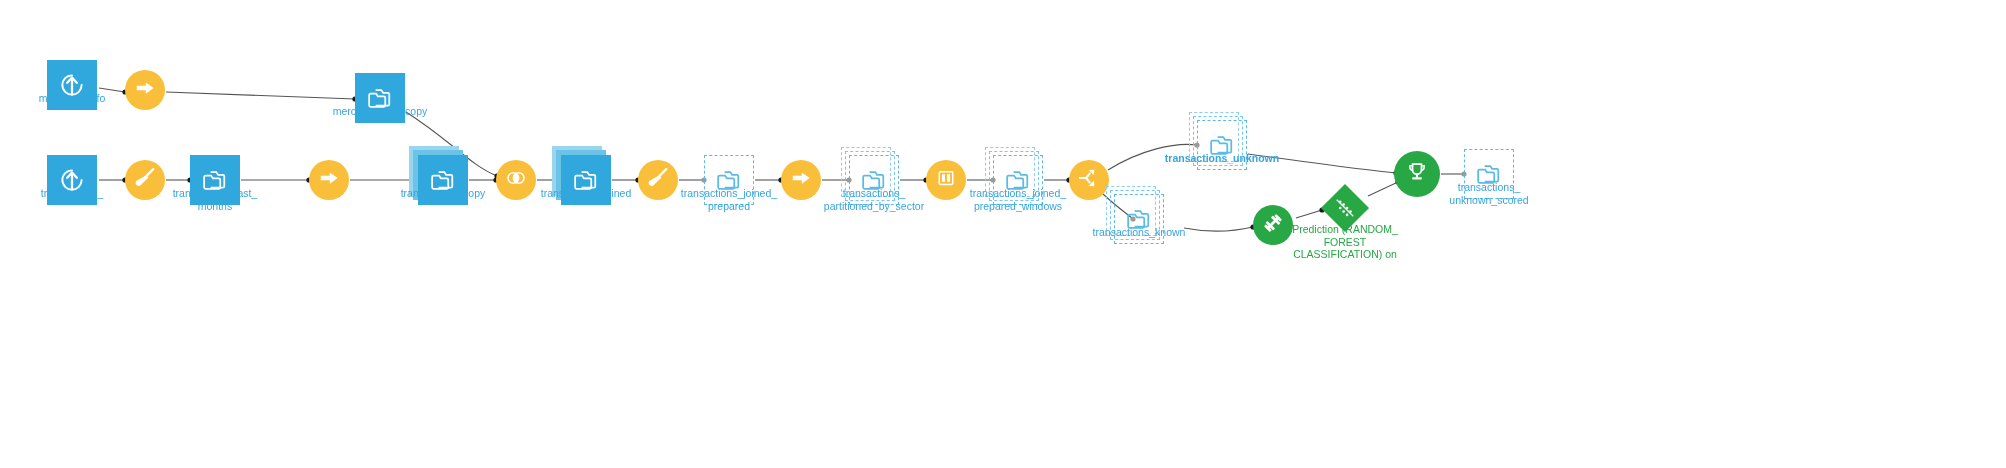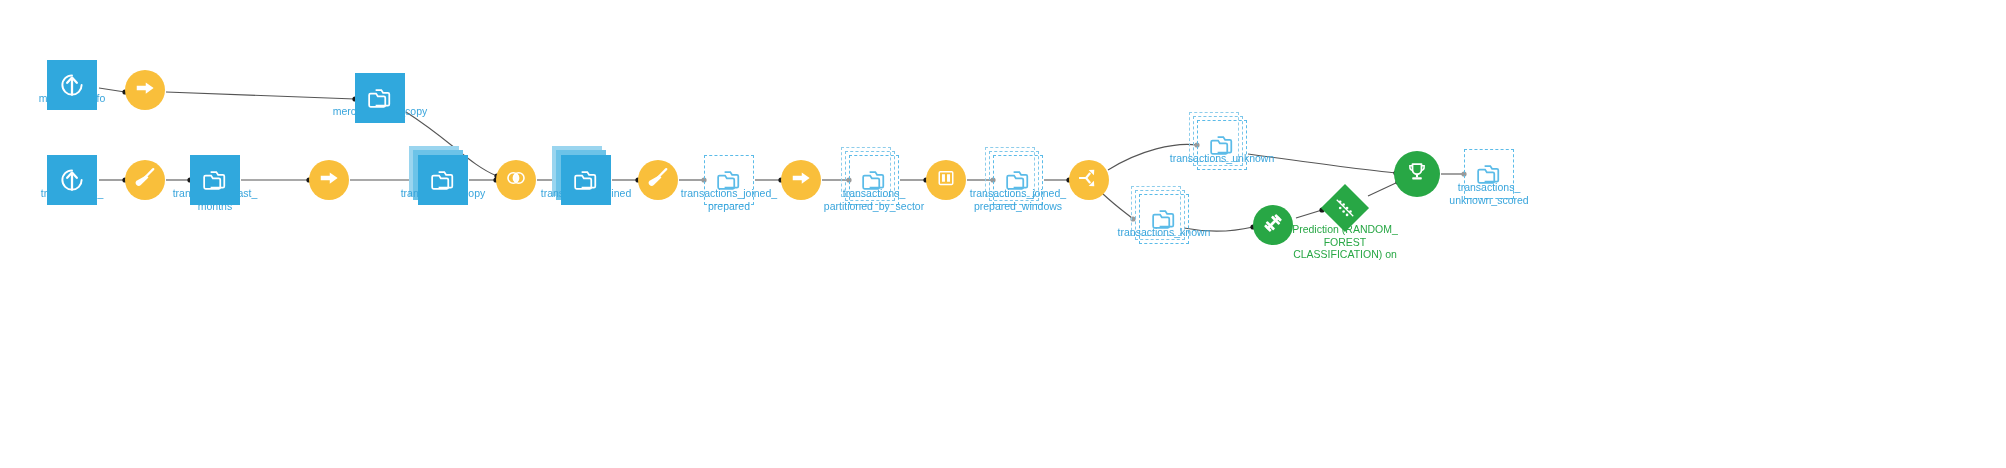--- a/index.html
+++ b/index.html
@@ -283,34 +283,34 @@
       <div class="node-wrap" style="left: 1089px; top: 180px;">
         <div class="rcp orange">
           <span><svg width="24" height="24" viewBox="0 0 32 32">
               <path d="M4 16 h8 l5 -6" fill="none" stroke="#ffffff" stroke-width="2.8" stroke-linecap="round" stroke-linejoin="round"></path>
               <path d="M4 16 h8 l5 6" fill="none" stroke="#ffffff" stroke-width="2.8" stroke-linecap="round" stroke-linejoin="round"></path>
               <path d="M15.6 5.4 L23 5 L22.6 12.4 z" fill="#ffffff"></path>
               <path d="M15.6 26.6 L23 27 L22.6 19.6 z" fill="#ffffff"></path>
             </svg></span>
         </div>
       </div>
-      <div class="node-wrap" style="left: 1222px; top: 145px;">
+      <div class="node-wrap" style="left: 1222px; top: 145px; font-weight: bold;">
         <div class="ds-box unbuilt">
           <div class="stack-l1"></div>
           <div class="stack-l2"></div>
           <div class="ds-icon-wrap">
             <svg width="28" height="28" viewBox="0 0 32 32">
               <path d="M11 7 h6.5 l2 3 H25 a1.6 1.6 0 0 1 1.6 1.6 V23 a1.6 1.6 0 0 1 -1.6 1.6 H11" fill="none" stroke="#5bbbe8" stroke-width="2"></path>
               <path d="M5.2 11 h6.3 l2 3 h6.9 a1.6 1.6 0 0 1 1.6 1.6 V24.4 a1.6 1.6 0 0 1 -1.6 1.6 H5.2 a1.6 1.6 0 0 1 -1.6 -1.6 V12.6 A1.6 1.6 0 0 1 5.2 11 z" fill="none" stroke="#5bbbe8" stroke-width="2"></path>
             </svg>
           </div>
         </div>
         <div class="lbl" style="top:32px">transactions_unknown</div>
       </div>
-      <div class="node-wrap" style="left: 1164px; top: 219px;">
+      <div class="node-wrap" style="left: 1139px; top: 219px;">
         <div class="ds-box unbuilt">
           <div class="stack-l1"></div>
           <div class="stack-l2"></div>
           <div class="ds-icon-wrap">
             <svg width="28" height="28" viewBox="0 0 32 32">
               <path d="M11 7 h6.5 l2 3 H25 a1.6 1.6 0 0 1 1.6 1.6 V23 a1.6 1.6 0 0 1 -1.6 1.6 H11" fill="none" stroke="#5bbbe8" stroke-width="2"></path>
               <path d="M5.2 11 h6.3 l2 3 h6.9 a1.6 1.6 0 0 1 1.6 1.6 V24.4 a1.6 1.6 0 0 1 -1.6 1.6 H5.2 a1.6 1.6 0 0 1 -1.6 -1.6 V12.6 A1.6 1.6 0 0 1 5.2 11 z" fill="none" stroke="#5bbbe8" stroke-width="2"></path>
             </svg>
           </div>
         </div>

